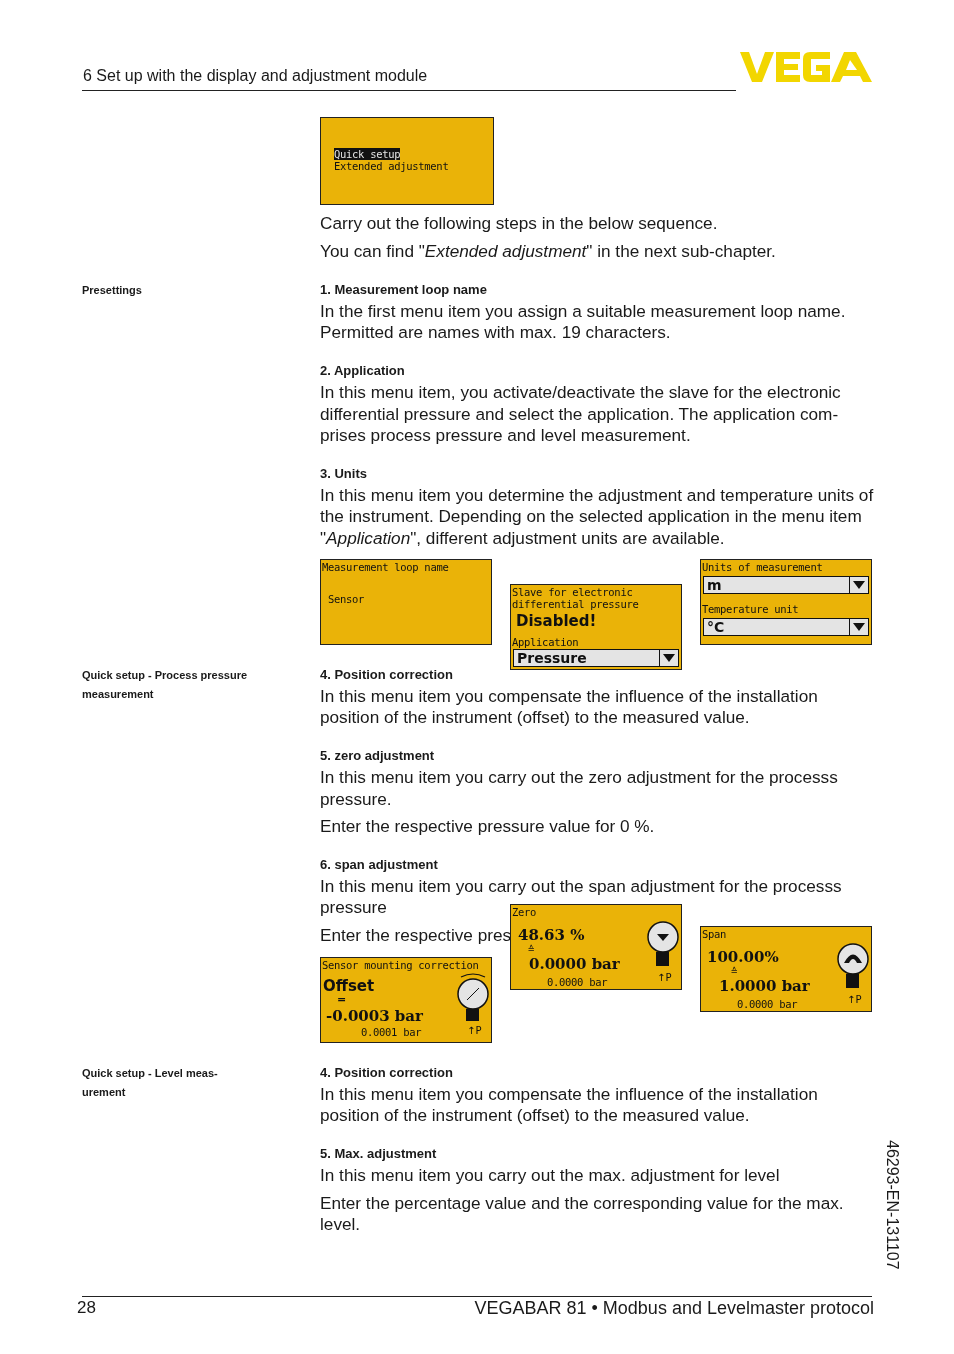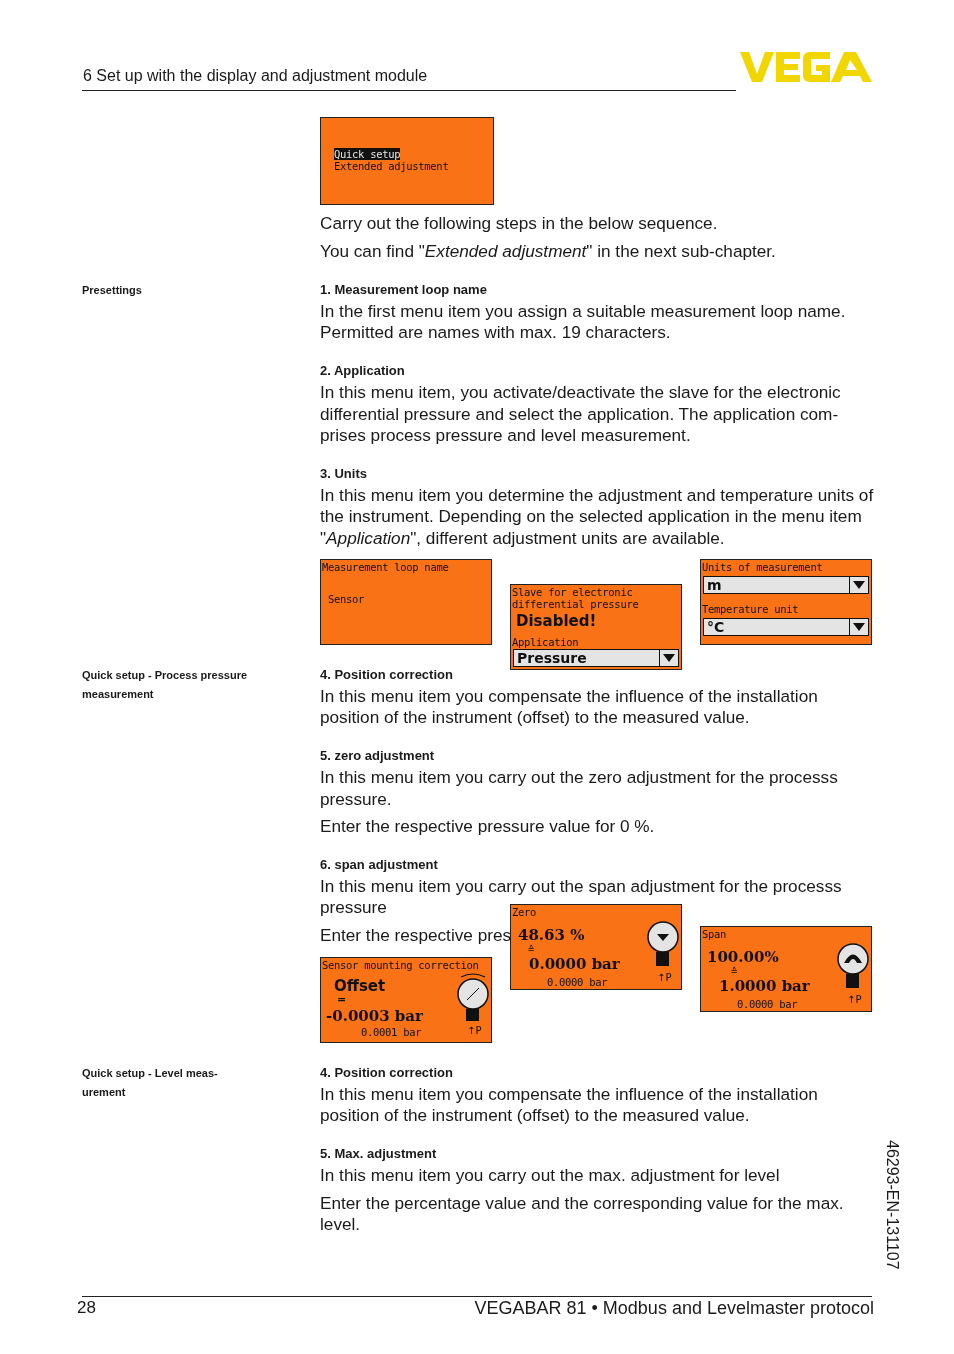--- a/index.html
+++ b/index.html
@@ -8,21 +8,21 @@
   .abs { position:absolute; }
   .hdr-title { left:83px; top:67px; font-size:16px; }
   .hdr-rule { left:82px; top:90px; width:654px; height:1px; background:#222; }
   .logo { left:740px; top:50px; width:134px; height:34px; }
   .side-label { left:82px; width:228px; font-size:11px; font-weight:bold; line-height:19px; }
   .body { left:320px; width:555px; font-size:17.2px; line-height:21.7px; }
   .body p { margin:0 0 6px 0; }
   .body h4 { margin:0; font-size:13px; font-weight:bold; line-height:21.7px; }
   .sect { margin-bottom:16px; }
   .lcd { position:absolute; width:172px; height:86px; border:1px solid #222;
-         background:#f97316; box-sizing:border-box; overflow:hidden;
+         background:#eab308; box-sizing:border-box; overflow:hidden;
          font-family:"DejaVu Sans Mono", monospace; color:#111; }
   .lcd .small { font-size:10.5px; line-height:12px; letter-spacing:-0.3px; }
   .lcd .big { font-family:"DejaVu Sans", sans-serif; font-weight:bold; font-size:15px; }
   .sel { background:#111; color:#e4e4e4; }
   .dd { position:absolute; left:2px; right:2px; height:18px; border:1px solid #111;
         box-sizing:border-box; background:#e4e4e4; }
   .dd .val { position:absolute; left:3px; top:0; font-family:"DejaVu Sans", sans-serif;
              font-weight:bold; font-size:14px; line-height:16px; }
   .dd .arrow { position:absolute; right:0; top:0; width:18px; height:16px;
                border-left:1px solid #111; }
@@ -120,21 +120,21 @@
   </div>
   <div class="sect">
     <h4>6. span adjustment</h4>
     <p>In this menu item you carry out the span adjustment for the processs pressure</p>
     <div>Enter the respective pressure value for 97 %.</div>
   </div>
 </div>
 
 <div class="lcd" style="left:320px; top:957px;">
   <div class="abs small" style="left:1px; top:1px;">Sensor mounting correction</div>
-  <div class="abs big" style="left:13px; top:19px;">Offset</div>
+  <div class="abs big" style="left:2px; top:19px;">Offset</div>
   <div class="abs big" style="left:16px; top:35px; font-size:11px;">=</div>
   <div class="abs big" style="left:5px; top:49px; font-family:'DejaVu Serif',serif;">-0.0003 bar</div>
   <div class="abs small" style="left:40px; top:68px;">0.0001 bar</div>
   <svg class="gauge" style="left:132px; top:14px;" width="40" height="66">
     <path d="M8,5 Q20,-1 32,5" fill="none" stroke="#111" stroke-width="1.2"></path>
     <circle cx="20" cy="22" r="15" fill="#e4e4e4" stroke="#111" stroke-width="1.5"></circle>
     <line x1="14" y1="28" x2="26" y2="16" stroke="#111" stroke-width="1"></line>
     <rect x="13" y="37" width="13" height="12" fill="#111"></rect>
     <text x="14" y="62" font-size="10" font-family="DejaVu Sans, sans-serif" fill="#111">↑P</text>
   </svg>

